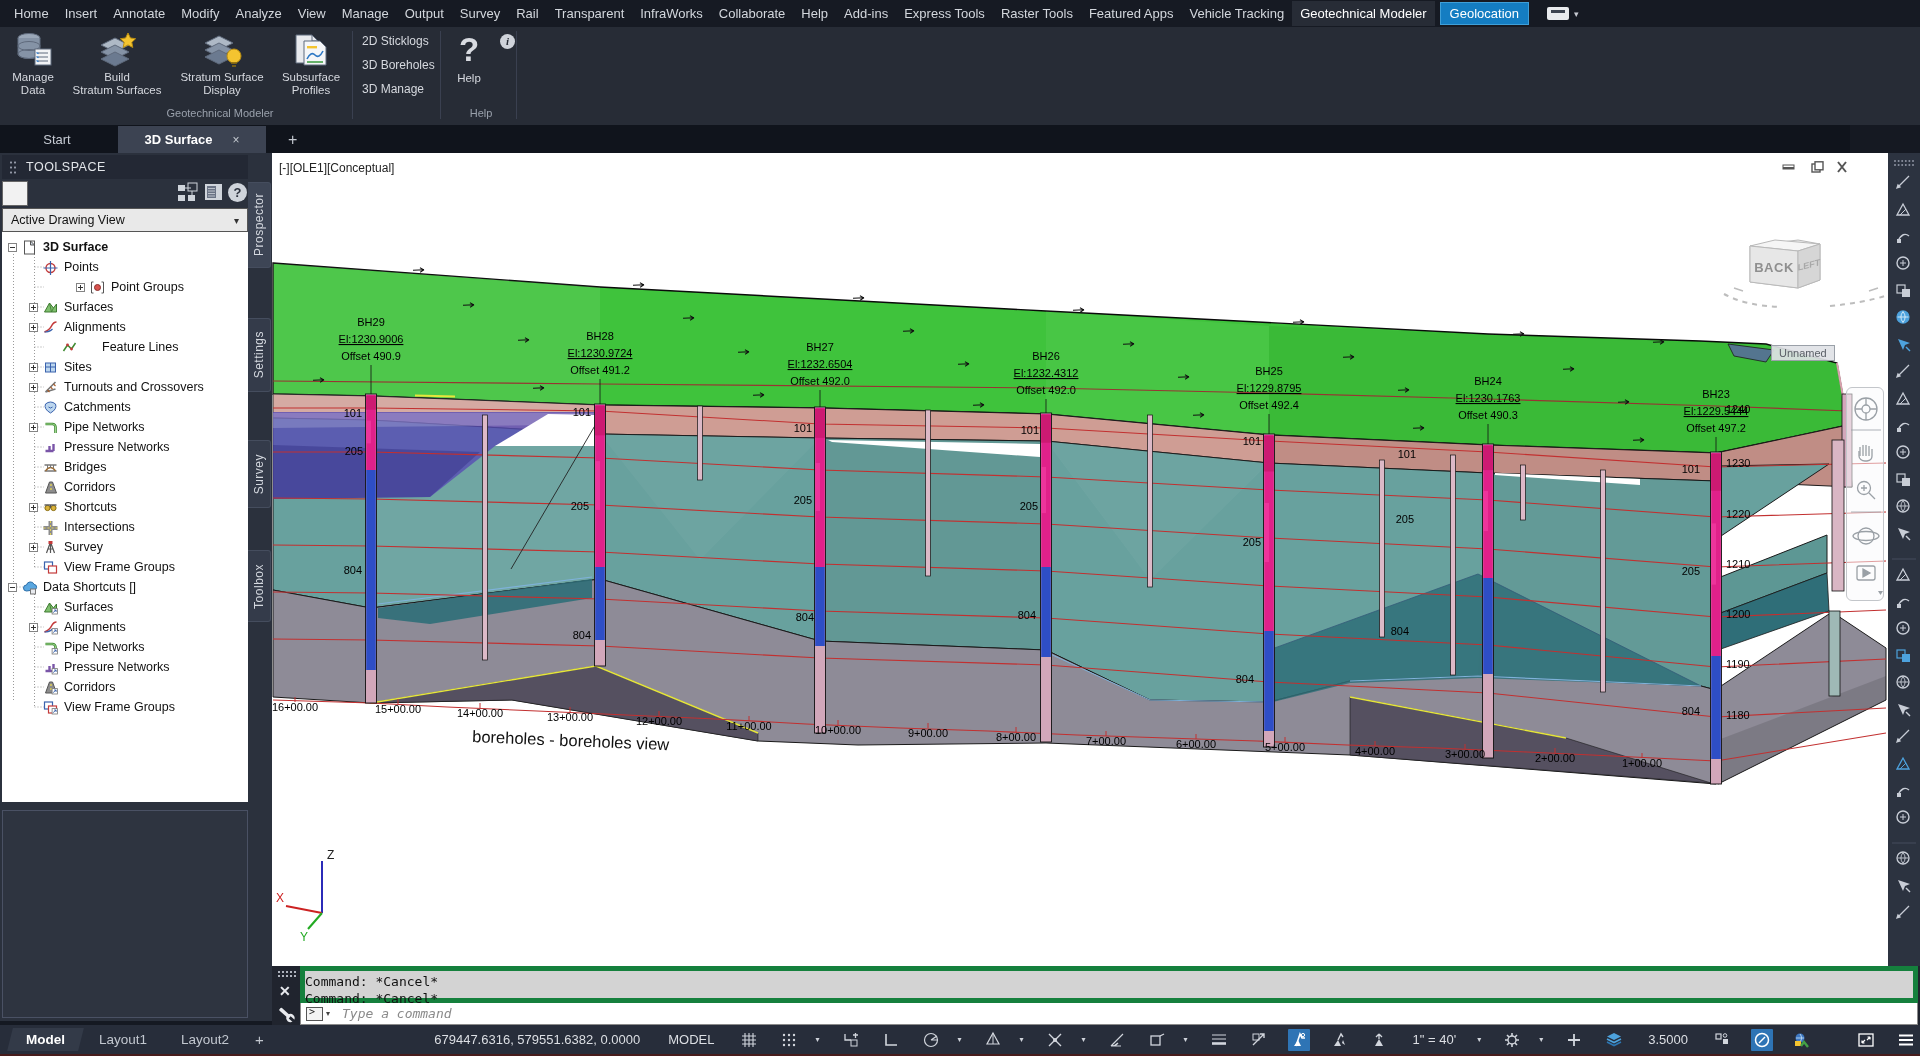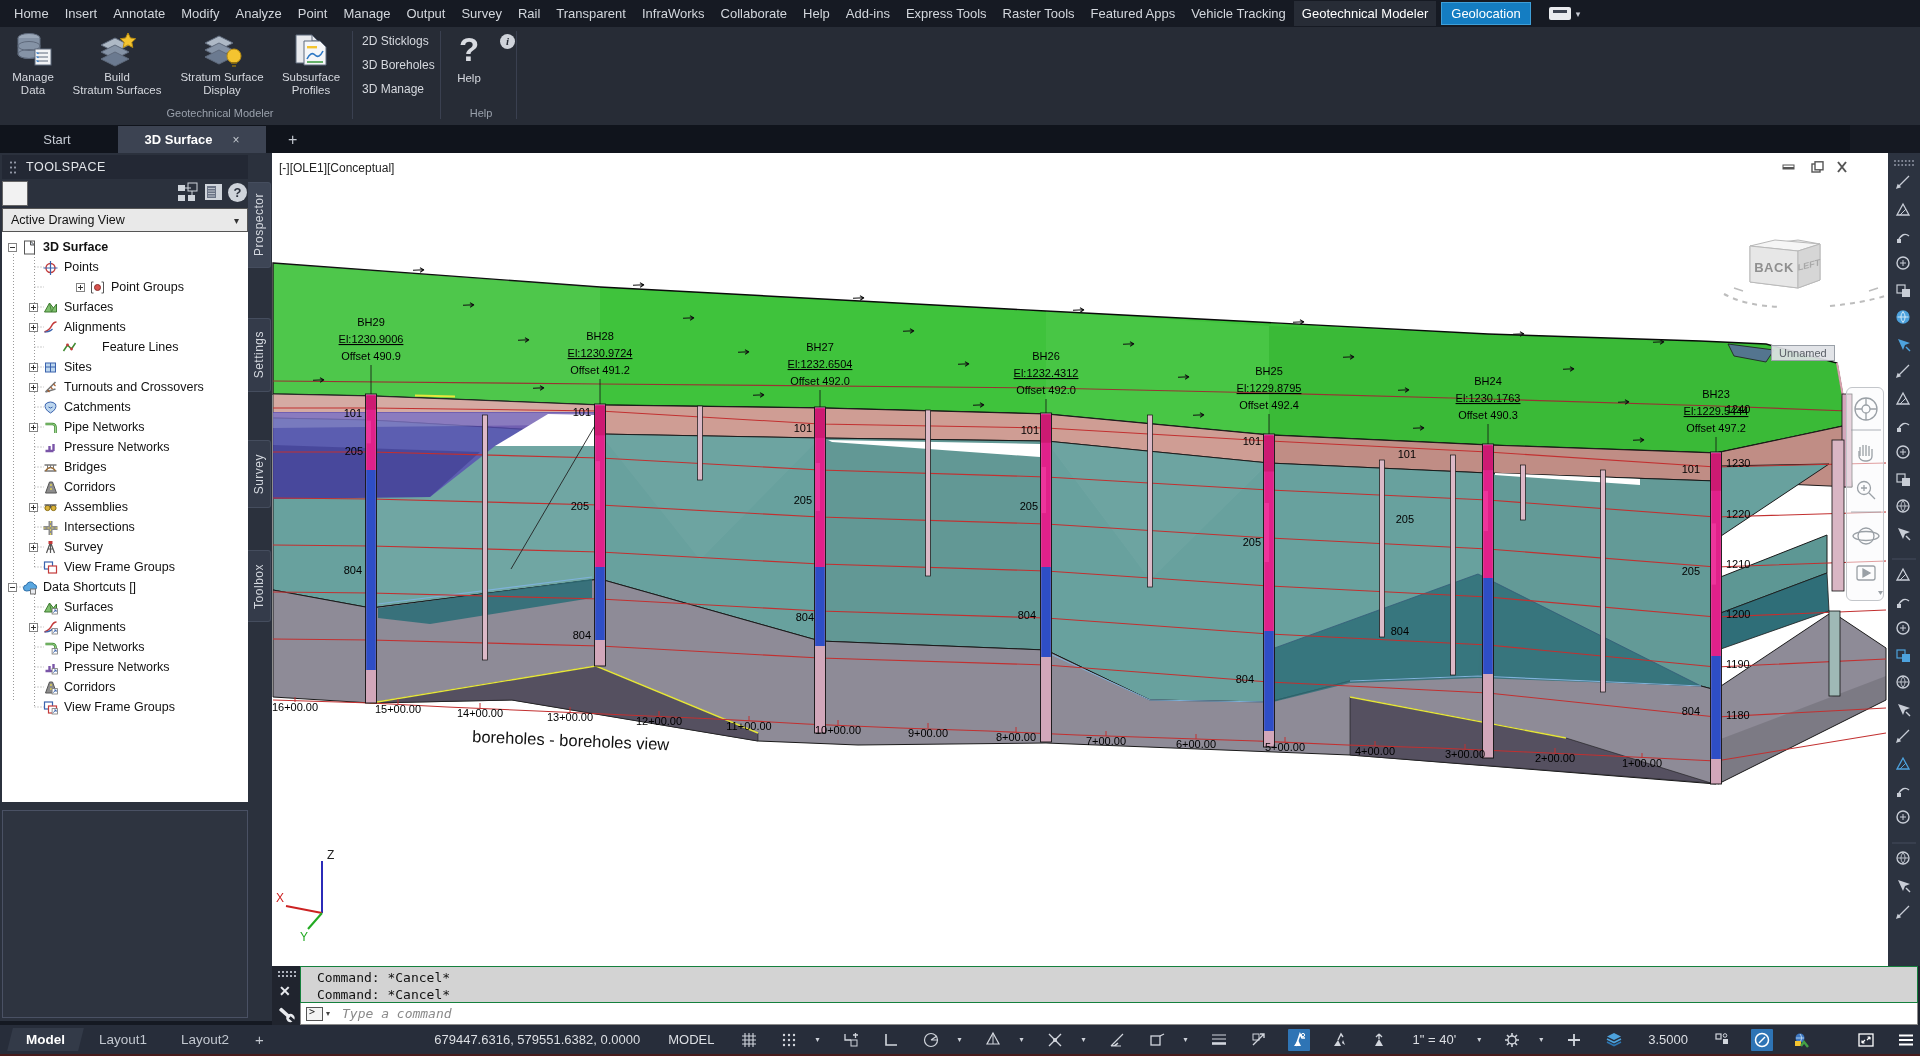--- a/index.html
+++ b/index.html
@@ -69,21 +69,21 @@
   #unnamed { position:absolute; left:1499px; top:192px; padding:1px 7px; background:rgba(223,226,230,0.92); border:1px solid #9aa0a8; color:#5a5f66; font-size:11px; }
 
   
   #righttb { position:absolute; left:1888px; top:153px; width:32px; height:813px; background:#2c3340; }
 
   
   #cmddock { position:absolute; left:272px; top:966px; width:1648px; height:59px; background:#20242e; }
   #cmd-strip { position:absolute; left:0; top:0; width:28px; height:59px; }
   #cmd-strip .dots { position:absolute; left:5px; top:4px; width:19px; height:7px; background-image:radial-gradient(circle,#aeb3bd 1px, transparent 1.2px); background-size:4px 4px; }
   #cmd-strip .x { position:absolute; left:7px; top:17px; color:#e8eaee; font-size:14px; font-weight:bold; }
-  #cmd-hist { position:absolute; left:28px; top:0px; width:1618px; height:37px; background:#d3d3d3; border:1px solid #15803d; color:#111; font-family:"DejaVu Sans Mono", monospace; font-size:13px; padding:2px 16px; line-height:17px; white-space:pre; }
+  #cmd-hist { position:absolute; left:28px; top:0px; width:1618px; height:37px; background:#d3d3d3; border:5px solid #15803d; color:#111; font-family:"DejaVu Sans Mono", monospace; font-size:13px; padding:2px 0; line-height:17px; white-space:pre; }
   #cmd-input { position:absolute; left:28px; top:37px; width:1618px; height:22px; background:#ffffff; border:1px solid #8a8a8a; border-top:none; display:flex; align-items:center; }
   #cmd-input .pic { width:17px; height:14px; border:1px solid #555; margin-left:5px; position:relative; background:#f4f4f4; }
   #cmd-input .pic:before { content:">"; position:absolute; left:2px; top:-2px; font-size:10px; color:#222; font-family:"DejaVu Sans Mono",monospace; }
   #cmd-input .caret { color:#444; font-size:8px; margin-left:3px; }
   #cmd-input .ph { margin-left:12px; color:#8a8a8a; font-size:13px; font-style:italic; font-family:"DejaVu Sans Mono", monospace; }
 
   
   #statusbar { position:absolute; left:0; top:1025px; width:1920px; height:29px; background:#272d3a; display:flex; align-items:center; }
   #bottom-line { position:absolute; left:0; top:1054px; width:1920px; height:2px; background:#471c1c; }
   #layout-tabs { position:absolute; left:10px; top:1025px; height:29px; display:flex; align-items:center; }
@@ -101,21 +101,21 @@
 </head>
 <body>
 
 <div id="app">
   <div id="menubar">
       <div class="menu-tab">Home</div>
       <div class="menu-tab">Insert</div>
       <div class="menu-tab">Annotate</div>
       <div class="menu-tab">Modify</div>
       <div class="menu-tab">Analyze</div>
-      <div class="menu-tab">Point</div>
+      <div class="menu-tab">View</div>
       <div class="menu-tab">Manage</div>
       <div class="menu-tab">Output</div>
       <div class="menu-tab">Survey</div>
       <div class="menu-tab">Rail</div>
       <div class="menu-tab">Transparent</div>
       <div class="menu-tab">InfraWorks</div>
       <div class="menu-tab">Collaborate</div>
       <div class="menu-tab">Help</div>
       <div class="menu-tab">Add-ins</div>
       <div class="menu-tab">Express Tools</div>
@@ -374,21 +374,21 @@
           <span>Corridors</span>
         </div>
         <div class="trow" style="left: 27px; top: 265px;">
           <span class="exp plus"></span>
           <svg class="tic" viewBox="0 0 15 15">
             <circle cx="4" cy="8" r="2.6" fill="#d9b23c" stroke="#8a6d10"></circle>
             <circle cx="10" cy="8" r="2.6" fill="#d9b23c" stroke="#8a6d10"></circle>
             <path d="M1 5 h12" stroke="#555" stroke-width="1.4"></path>
             <path d="M7 5 v3" stroke="#555"></path>
           </svg>
-          <span>Assemblies</span>
+          <span>Shortcuts</span>
         </div>
         <div class="trow" style="left: 27px; top: 285px;">
           <span class="exp none"></span>
           <svg class="tic" viewBox="0 0 15 15">
             <path d="M0 8 h14 M7 1 v14" stroke="#8d8d8d" stroke-width="4"></path>
             <path d="M0 8 h14 M7 1 v14" stroke="#f4e04a" stroke-width="0.8" stroke-dasharray="2 2"></path>
           </svg>
           <span>Intersections</span>
         </div>
         <div class="trow" style="left: 27px; top: 305px;">

